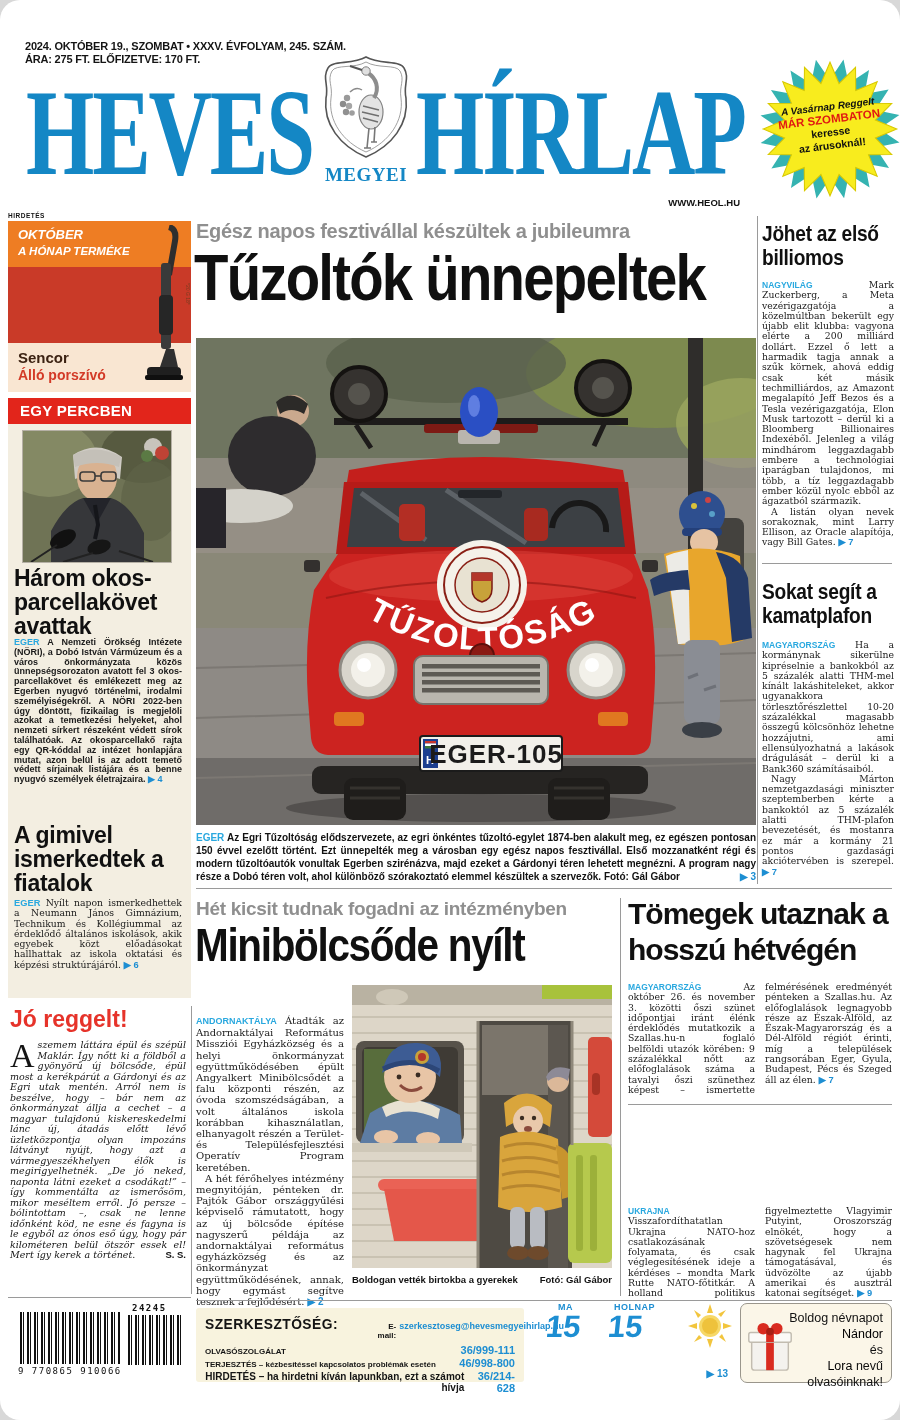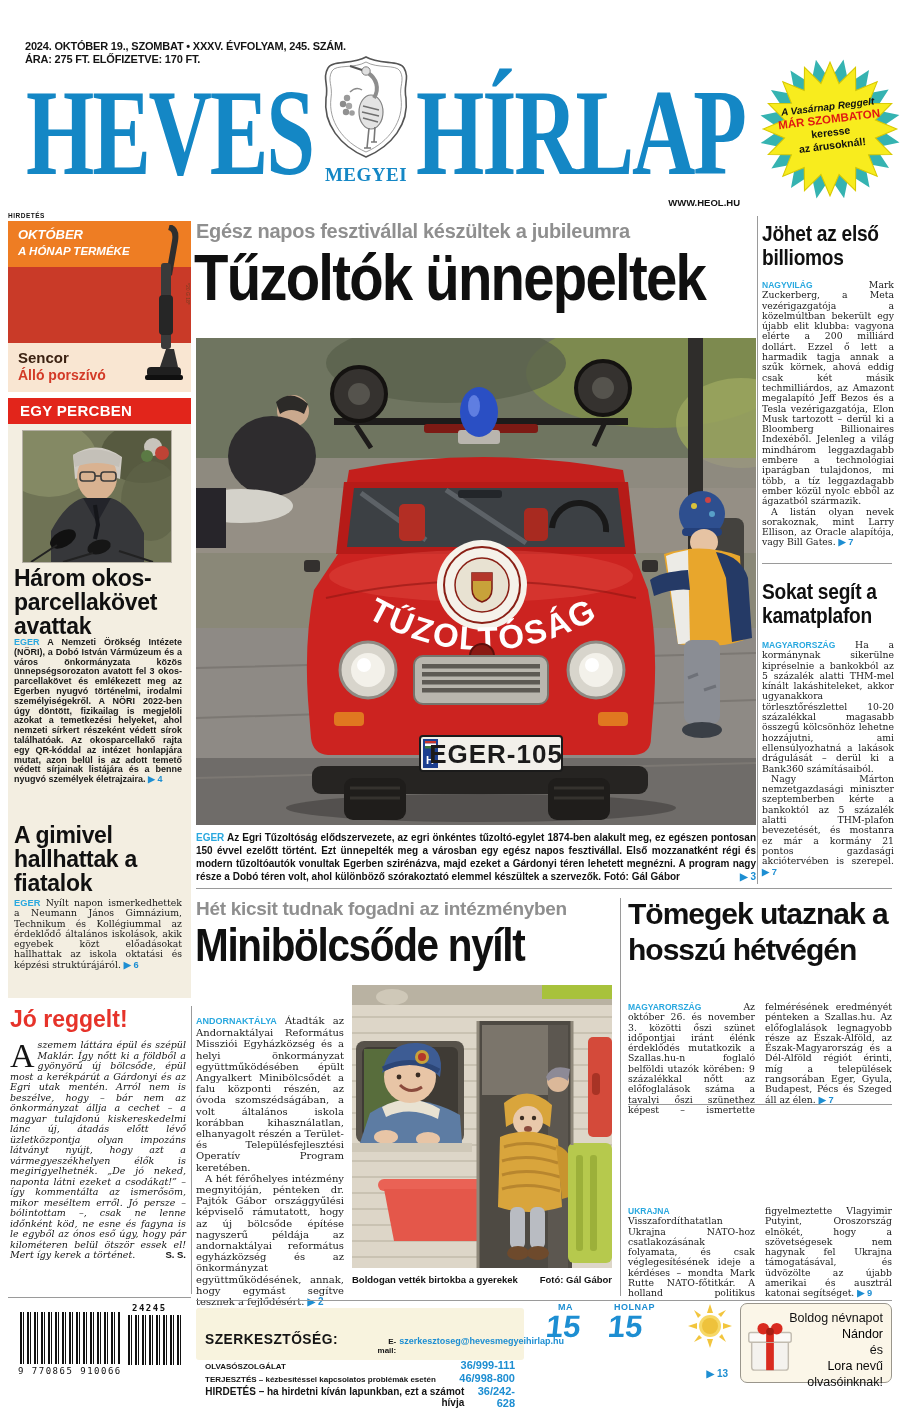--- a/index.html
+++ b/index.html
@@ -5,21 +5,21 @@
   :root{
     --blue:#1487c5;
     --tag:#29a8df;
     --ref:#1d8ed2;
     --red:#e2251b;
     --ink:#141414;
     --gray:#8f8f8f;
   }
   *{margin:0;padding:0;box-sizing:border-box;}
   body{background:#d8d8d8;font-family:"Liberation Sans",sans-serif;}
-  #page{position:relative;width:900px;height:1420px;background:#fff;margin:0 auto;overflow:hidden;color:var(--ink);}
+  #page{position:relative;width:900px;height:1420px;background:#fff;margin:0 auto;overflow:hidden;color:var(--ink);border-radius:20px;}
   .s{position:absolute;}
   .serif{font-family:"DejaVu Serif",serif;}
   .cond{display:inline-block;transform-origin:0 0;white-space:nowrap;}
   .mast{font-family:"Liberation Serif",serif;font-weight:bold;color:var(--blue);font-size:122px;line-height:1;transform:scaleX(.72);transform-origin:0 0;white-space:nowrap;letter-spacing:-3px;}
   .dateline{font-size:11px;font-weight:bold;line-height:13px;letter-spacing:-.2px;}
   .kicker{font-weight:bold;color:var(--gray);letter-spacing:-.3px;white-space:nowrap;}
   .headline{font-weight:bold;color:#101010;line-height:1.02;}
   .tag{color:var(--tag);font-weight:bold;font-family:"Liberation Sans",sans-serif;}
   .pageref{color:var(--ref);font-weight:bold;font-family:"Liberation Sans",sans-serif;}
   .body-serif{font-family:"DejaVu Serif",serif;font-size:9.3px;line-height:10.3px;text-align:justify;color:#1a1a1a;}
@@ -134,21 +134,21 @@
     </svg>
   </div>
 
   <div class="s headline" style="left:14px;top:567px;width:172px;font-size:23px;letter-spacing:-.3px;line-height:1.04;">Három okos-parcellakövet avattak</div>
   <div class="s body-sans" style="left:14px;top:638px;width:168px;">
     <span class="tag">EGER</span>
     <span>A Nemzeti Örökség Intézete (NÖRI), a Dobó István Vármúzeum és a város önkormányzata közös ünnepségsorozaton avatott fel 3 okos-parcellakövet és emlékezett meg az Egerben nyugvó történelmi, irodalmi személyiségekről. A NÖRI 2022-ben úgy döntött, fizikailag is megjelöli azokat a temetkezési helyeket, ahol nemzeti sírkert részeként védett sírok találhatóak. Az okosparcellakő rajta egy QR-kóddal az intézet honlapjára mutat, azon belül is az adott temető védett sírjainak listájára és a benne nyugvó személyek életrajzaira.</span>
     <span class="pageref">▶ 4</span>
   </div>
 
-  <div class="s headline" style="left:14px;top:824px;width:172px;font-size:23px;letter-spacing:-.3px;line-height:1.04;font-weight:bold;">A gimivel hallhattak a fiatalok</div>
+  <div class="s headline" style="left:14px;top:824px;width:172px;font-size:23px;letter-spacing:-.3px;line-height:1.04;font-weight:bold;">A gimivel ismerkedtek a fiatalok</div>
   <div class="s body-serif" style="left:14px;top:898px;width:168px;">
     <span class="tag">EGER</span>
     <span>Nyílt napon ismerkedhettek a Neumann János Gimnázium, Technikum és Kollégiummal az érdeklődő általános iskolások, akik egyebek közt előadásokat hallhattak az iskola oktatási és képzési struktúrájáról.</span>
     <span class="pageref">▶ 6</span>
   </div>
 
   <div class="s" style="left:10px;top:1006px;font-weight:bold;font-size:23px;color:#e6332a;">Jó reggelt!</div>
   <div class="s serif" style="left:10px;top:1040px;width:176px;font-size:9.5px;line-height:10.5px;font-style:italic;text-align:justify;">
     <span style="float:left;font-size:34px;line-height:28px;padding:2px 3px 0 0;font-style:normal;font-family:'Liberation Serif',serif;">A</span>
     <span>szemem láttára épül és szépül Maklár. Így nőtt ki a földből a gyönyörű új bölcsőde, épül most a kerékpárút a Gárdonyi és az Egri utak mentén. Arról nem is beszélve, hogy – bár nem az önkormányzat állja a cechet – a magyar tulajdonú kiskereskedelmi lánc új, átadás előtt lévő üzletközpontja olyan impozáns látványt nyújt, hogy azt a vármegyeszékhelyen élők is megirigyelhetnék. „De jó neked, naponta látni ezeket a csodákat!” – így kommentálta az ismerősöm, mikor meséltem erről. Jó persze – bólintottam –, csak ne lenne időnként köd, ne esne és fagyna is le egyből az ónos eső úgy, hogy pár kilométeren belül ötször essek el! Mert így kerek a történet.</span>
@@ -367,53 +367,53 @@
   </div>
   <div class="s" style="left:352px;top:1274px;width:260px;font-size:9.5px;font-weight:bold;">
     <span style="float:left;">Boldogan vették birtokba a gyerekek</span>
     <span style="float:right;">Fotó: Gál Gábor</span>
   </div>
 
   <div class="s vr" style="left:620px;top:898px;height:398px;"></div>
   <div class="s vr" style="left:191px;top:1006px;height:288px;"></div>
 
   <div class="s headline" style="left:628px;top:896px;width:264px;font-size:30px;letter-spacing:-1px;line-height:36px;">Tömegek utaznak a hosszú hétvégén</div>
-  <div class="s body-serif" style="left:628px;top:982px;width:264px;column-count:2;column-gap:10px;margin-top:20px;">
+  <div class="s body-serif" style="left:628px;top:982px;width:264px;column-count:2;column-gap:10px;">
     <span class="tag" style="font-size:8.5px;">MAGYARORSZÁG</span>
     <span>Az október 26. és november 3. közötti őszi szünet időpontjai iránt élénk érdeklődés mutatkozik a Szallas.hu-n foglaló belföldi utazók körében: 9 százalékkal nőtt az előfoglalások száma a tavalyi őszi szünethez képest – ismertette felmérésének eredményét pénteken a Szallas.hu.</span>
     <span>Az előfoglalások legnagyobb része az Észak-Alföld, az Észak-Magyarország és a Dél-Alföld régiót érinti, míg a települések rangsorában Eger, Gyula, Budapest, Pécs és Szeged áll az élen.</span>
     <span class="pageref">▶ 7</span>
   </div>
   <div class="s hr" style="left:628px;top:1104px;width:264px;"></div>
 
   <div class="s body-serif" style="left:628px;top:1206px;width:264px;column-count:2;column-gap:10px;">
     <span class="tag" style="font-size:8.5px;">UKRAJNA</span>
     <span>Visszafordíthatatlan Ukrajna NATO-hoz csatlakozásának folyamata, és csak véglegesítésének ideje a kérdéses – mondta Mark Rutte NATO-főtitkár. A holland politikus figyelmeztette Vlagyimir Putyint, Oroszország elnökét, hogy a szövetségesek nem hagynak fel Ukrajna támogatásával, és üdvözölte az újabb amerikai és ausztrál katonai segítséget.</span>
     <span class="pageref">▶ 9</span>
   </div>
 
   <div class="s hr" style="left:196px;top:1300px;width:696px;"></div>
 
-  <div class="s" style="left:196px;top:1308px;width:328px;height:52px;background:#f8f3de;border-radius:3px;padding:22px 9px;text-align:right;">
+  <div class="s" style="left:196px;top:1308px;width:328px;height:74px;background:#f8f3de;border-radius:3px;padding:7px 9px;text-align:right;">
     <div style="display:flex;align-items:baseline;">
       <span class="cond" style="font-size:15px;font-weight:bold;transform:scaleX(.92);letter-spacing:.5px;">SZERKESZTŐSÉG:</span>
       <span style="font-size:8px;font-weight:bold;margin-left:28px;">E-mail:</span>
       <span style="font-size:9px;font-weight:bold;color:var(--ref);margin-left:3px;">szerkesztoseg@hevesmegyeihirlap.hu</span>
     </div>
     <div style="display:flex;justify-content:space-between;align-items:baseline;margin-top:4px;">
       <span style="font-size:8px;font-weight:bold;">OLVASÓSZOLGÁLAT</span>
       <span class="phone">36/999-111</span>
     </div>
     <div style="display:flex;justify-content:space-between;align-items:baseline;margin-top:1px;">
       <span style="font-size:8px;font-weight:bold;">TERJESZTÉS – kézbesítéssel kapcsolatos problémák esetén</span>
       <span class="phone">46/998-800</span>
     </div>
     <div style="display:flex;justify-content:space-between;align-items:baseline;margin-top:1px;">
       <span style="font-size:10px;font-weight:bold;">HIRDETÉS – ha hirdetni kíván lapunkban, ezt a számot hívja</span>
-      <span class="phone">36/242-628</span>
+      <span class="phone">36/214-628</span>
     </div>
   </div>
 
   <div class="s" style="left:536px;top:1302px;width:196px;height:82px;">
     <div style="position:absolute;left:22px;top:0;" class="wlabel">MA</div>
     <div style="position:absolute;left:78px;top:0;" class="wlabel">HOLNAP</div>
     <div style="position:absolute;left:10px;top:9px;" class="wtemp">15</div>
     <div style="position:absolute;left:72px;top:9px;" class="wtemp">15</div>
     <svg style="position:absolute;left:152px;top:2px;" width="44" height="44" viewBox="0 0 44 44">
       <g fill="#f2c53d">

